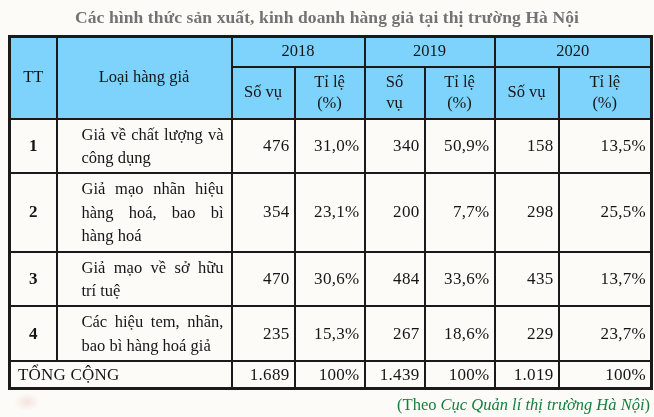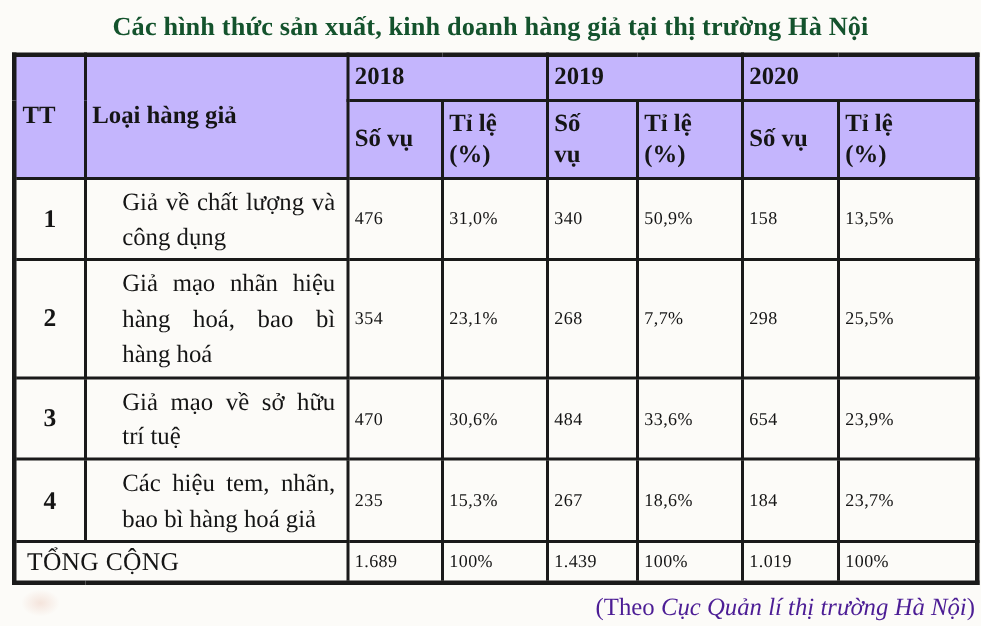--- a/index.html
+++ b/index.html
@@ -10,21 +10,21 @@
     color:#151515;
     position:relative;
     overflow:hidden;
   }
   .title{
     font-weight:bold;
     font-size:17.5px;
     text-align:center;
     padding-top:7px;
     letter-spacing:.1px;
-    color:#14532d;
+    color:#737373;
   }
   table{
     border-collapse:collapse;
     table-layout:fixed;
     width:642px;
     margin:7px 0 0 8px;
     border:3px solid #1a1a1a;
   }
   col.c-tt{width:47px;}
   col.c-type{width:175px;}
@@ -34,61 +34,61 @@
   col.c-p19{width:70px;}
   col.c-v20{width:64px;}
   col.c-p20{width:93px;}
   th,td{
     border:2px solid #1a1a1a;
     padding:1px 4px;
     font-size:16.5px;
     vertical-align:middle;
   }
   thead th{
-    background:#c4b5fd;
-    font-weight:bold;
-    text-align:left;
+    background:#7dd3fc;
+    font-weight:normal;
+    text-align:center;
     line-height:1.25;
   }
   tr.year-row{height:30px;}
   tr.sub-row{height:52px;}
   .two-line span{display:block;}
   td.tt{
     text-align:center;
     font-weight:bold;
     font-size:17px;
   }
   td.type{
     text-align:justify;
     padding:3px 7px 3px 24px;
     line-height:1.42;
   }
   td.num{
-    text-align:left;
-    font-size:12px;
+    text-align:right;
+    font-size:17px;
     letter-spacing:.3px;
   }
   tr.r1{height:52px;}
   tr.r2{height:74px;}
   tr.r3{height:54px;}
   tr.r4{height:52px;}
   tr.total-row{height:27px;}
   tr.total-row td{font-weight:normal;}
   td.total-label{
     text-align:left;
     padding-left:7px;
     font-size:17px;
     letter-spacing:.2px;
   }
   .source{
     width:642px;
     margin:5px 0 0 8px;
     text-align:right;
     font-size:16.5px;
-    color:#4c1d95;
+    color:#15803d;
   }
   .source .it{font-style:italic;}
   .smudge{
     position:absolute;
     left:14px;bottom:6px;
     width:26px;height:18px;
     background:radial-gradient(ellipse at center, rgba(235,200,185,.45), rgba(235,200,185,0) 70%);
     border-radius:50%;
   }
 </style>
@@ -146,43 +146,43 @@
       <td class="num">340</td>
       <td class="num">50,9%</td>
       <td class="num">158</td>
       <td class="num">13,5%</td>
     </tr>
     <tr class="r2">
       <td class="tt">2</td>
       <td class="type">Giả mạo nhãn hiệu hàng hoá, bao bì hàng hoá</td>
       <td class="num">354</td>
       <td class="num">23,1%</td>
-      <td class="num">268</td>
+      <td class="num">200</td>
       <td class="num">7,7%</td>
       <td class="num">298</td>
       <td class="num">25,5%</td>
     </tr>
     <tr class="r3">
       <td class="tt">3</td>
       <td class="type">Giả mạo về sở hữu trí tuệ</td>
       <td class="num">470</td>
       <td class="num">30,6%</td>
       <td class="num">484</td>
       <td class="num">33,6%</td>
-      <td class="num">654</td>
-      <td class="num">23,9%</td>
+      <td class="num">435</td>
+      <td class="num">13,7%</td>
     </tr>
     <tr class="r4">
       <td class="tt">4</td>
       <td class="type">Các hiệu tem, nhãn, bao bì hàng hoá giả</td>
       <td class="num">235</td>
       <td class="num">15,3%</td>
       <td class="num">267</td>
       <td class="num">18,6%</td>
-      <td class="num">184</td>
+      <td class="num">229</td>
       <td class="num">23,7%</td>
     </tr>
     <tr class="total-row">
       <td class="total-label" colspan="2">TỔNG CỘNG</td>
       <td class="num">1.689</td>
       <td class="num">100%</td>
       <td class="num">1.439</td>
       <td class="num">100%</td>
       <td class="num">1.019</td>
       <td class="num">100%</td>

